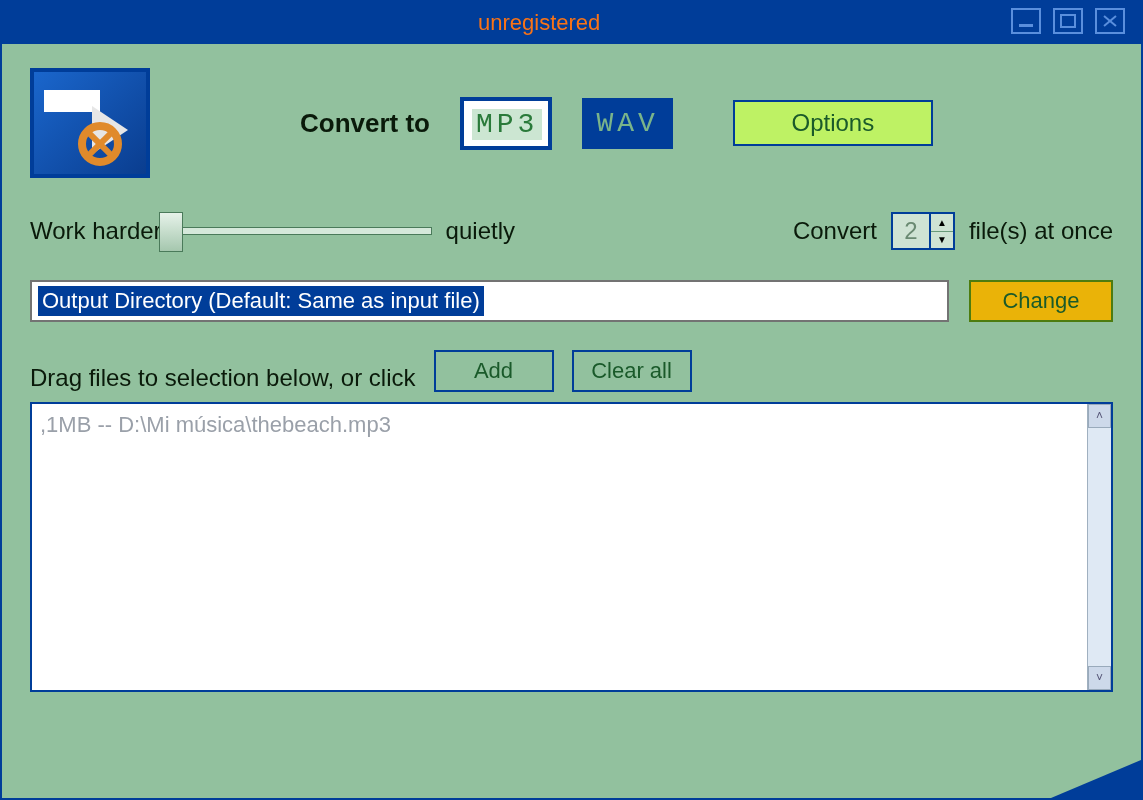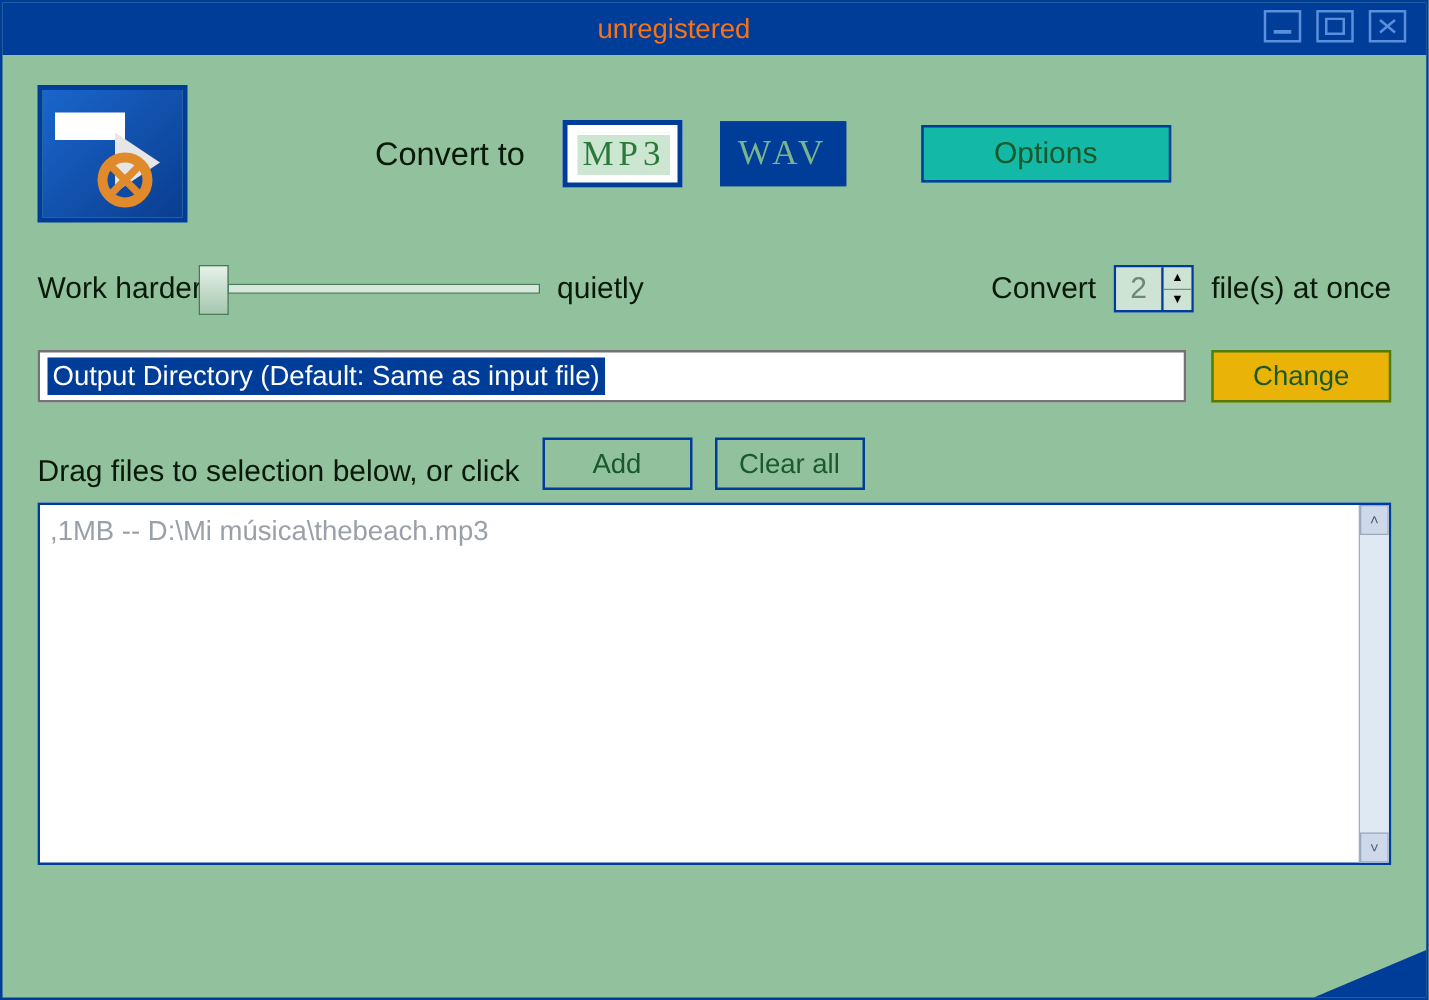--- a/index.html
+++ b/index.html
@@ -102,55 +102,55 @@
   .logo-box .circle::after {
     content:"";
     position:absolute;
     background:#e08a2b;
     top:50%; left:50%;
   }
   .logo-box .circle::before { width:36px; height:6px; transform:translate(-50%,-50%) rotate(45deg);}
   .logo-box .circle::after  { width:36px; height:6px; transform:translate(-50%,-50%) rotate(-45deg);}
   .convert-label {
     font-size: 26px;
-    font-weight: normal;
+    font-weight: bold;
     color: #0a1a0a;
     margin-left: 120px;
   }
   .fmt-box {
     padding: 6px 6px;
     border: 4px solid #003d99;
     background: #003d99;
     display: inline-flex;
     align-items: center;
     cursor: pointer;
   }
   .fmt-box.selected {
     background: #fff;
   }
   .fmt-inner {
-    font-family: Liberation Serif, serif;
+    font-family: Liberation Mono, monospace;
     font-size: 28px;
     letter-spacing: 4px;
     padding: 0 4px;
     color: #2a7a3a;
     background: #cce6d2;
     border-top: 2px solid #fff;
     border-left: 2px solid #fff;
   }
   .fmt-box .fmt-inner.wav {
     background: #003d99;
     color: #7ab48a;
     border: none;
   }
   .options-btn {
     width: 200px;
     height: 46px;
     border: 2px solid #003d99;
-    background: #14b8a6;
+    background: #bef264;
     color: #1a5a2a;
     font-size: 24px;
     cursor: pointer;
     margin-left: 30px;
   }
   .row2 {
     display: flex;
     align-items: center;
     gap: 14px;
     margin-bottom: 30px;

